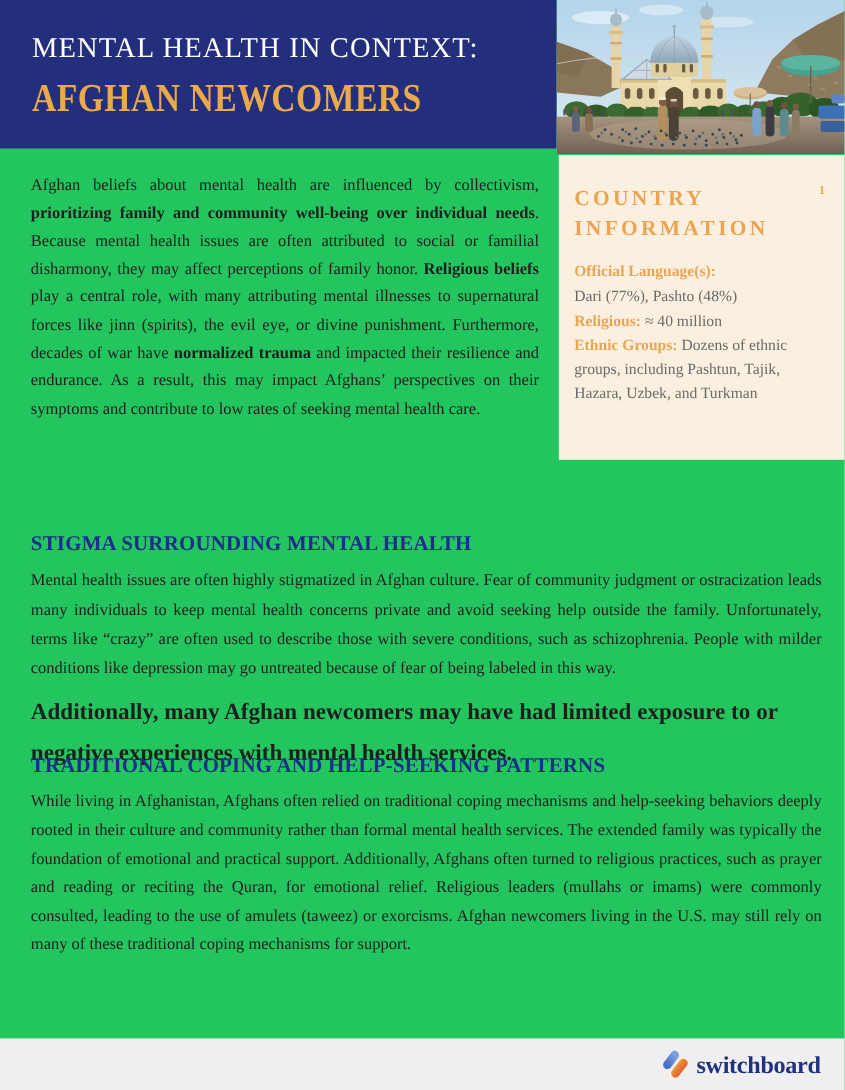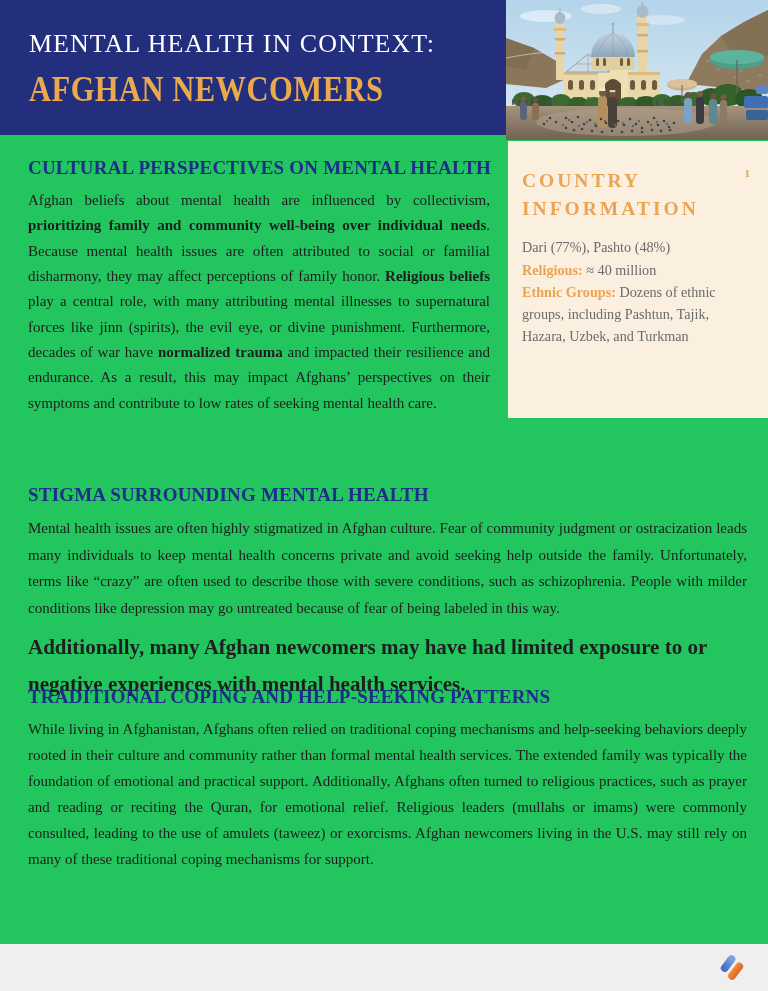--- a/index.html
+++ b/index.html
@@ -281,28 +281,27 @@
       </g>
     </svg>
   </div>
 
   <aside class="country">
     <h2>
       <span>COUNTRY INFORMATION</span>
       <sup>1</sup>
     </h2>
     <div class="ci-items">
-        <div class="ci-item block"><span class="ci-value">Dari (77%), Pashto (48%)</span></div>
+        <div class="ci-item block"><span class="ci-label">Official Language(s):</span><span class="ci-value">Dari (77%), Pashto (48%)</span></div>
         <div class="ci-item"><span class="ci-label">Religious:</span><span class="ci-value"> ≈ 40 million</span></div>
         <div class="ci-item"><span class="ci-label">Ethnic Groups:</span><span class="ci-value"> Dozens of ethnic groups, including Pashtun, Tajik, Hazara, Uzbek, and Turkman</span></div>
       </div>
   </aside>
 
   <section class="section sec-cultural">
-    <h2>CULTURAL PERSPECTIVES ON MENTAL HEALTH</h2>
     <p><span>Afghan beliefs about mental health are influenced by collectivism, </span><span class="b">prioritizing family and community well-being over individual needs</span><span>. Because mental health issues are often attributed to social or familial disharmony, they may affect perceptions of family honor. </span><span class="b">Religious beliefs</span><span> play a central role, with many attributing mental illnesses to supernatural forces like jinn (spirits), the evil eye, or divine punishment. Furthermore, decades of war have </span><span class="b">normalized trauma</span><span> and impacted their resilience and endurance. As a result, this may impact Afghans’ perspectives on their symptoms and contribute to low rates of seeking mental health care.</span></p>
   </section>
 
   <section class="section sec-stigma">
     <h2>STIGMA SURROUNDING MENTAL HEALTH</h2>
     <p>Mental health issues are often highly stigmatized in Afghan culture. Fear of community judgment or ostracization leads many individuals to keep mental health concerns private and avoid seeking help outside the family. Unfortunately, terms like “crazy” are often used to describe those with severe conditions, such as schizophrenia. People with milder conditions like depression may go untreated because of fear of being labeled in this way.</p>
   </section>
 
   <p class="note">Additionally, many Afghan newcomers may have had limited exposure to or negative experiences with mental health services.</p>
 
@@ -320,16 +319,17 @@
               <stop offset="1" stop-color="#7ba1e0"></stop>
           </linearGradient>
           <linearGradient id="lgo" x1="0" y1="0" x2="1" y2="1">
             <stop offset="0" stop-color="#f2a23c"></stop>
               <stop offset="1" stop-color="#e2512f"></stop>
           </linearGradient>
         </defs>
         <line x1="5.5" y1="13.5" x2="12" y2="5" stroke="url(#lgb)" stroke-width="7.5" stroke-linecap="round"></line>
         <line x1="12.5" y1="21" x2="19.5" y2="12" stroke="url(#lgo)" stroke-width="7.5" stroke-linecap="round"></line>
       </svg>
+      <span class="wordmark">switchboard</span>
     </div>
   </footer>
 
 </div>
 
 </body></html>

